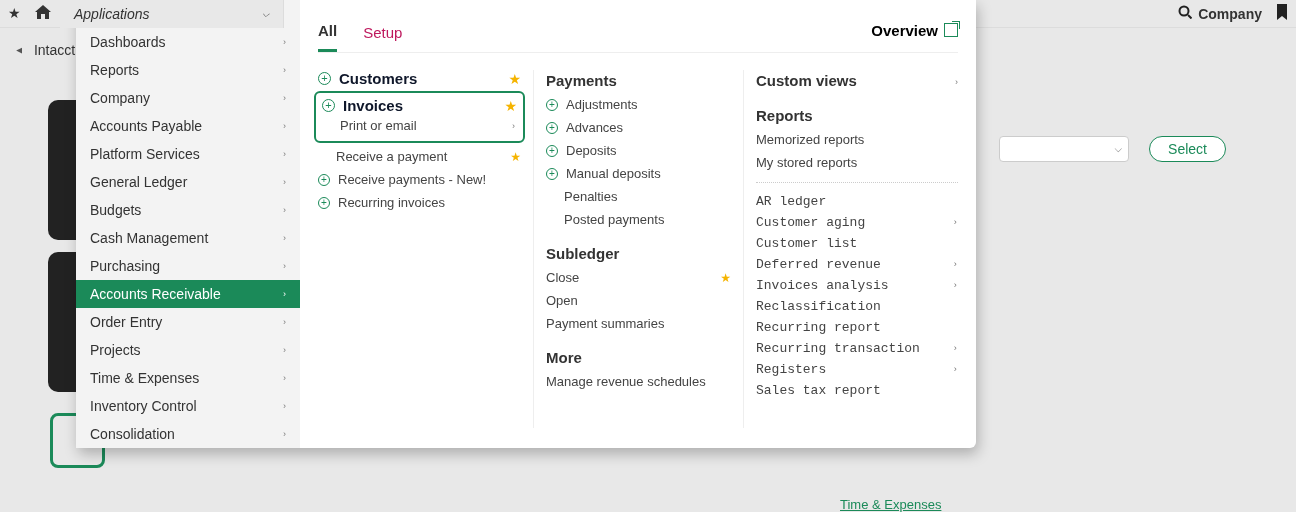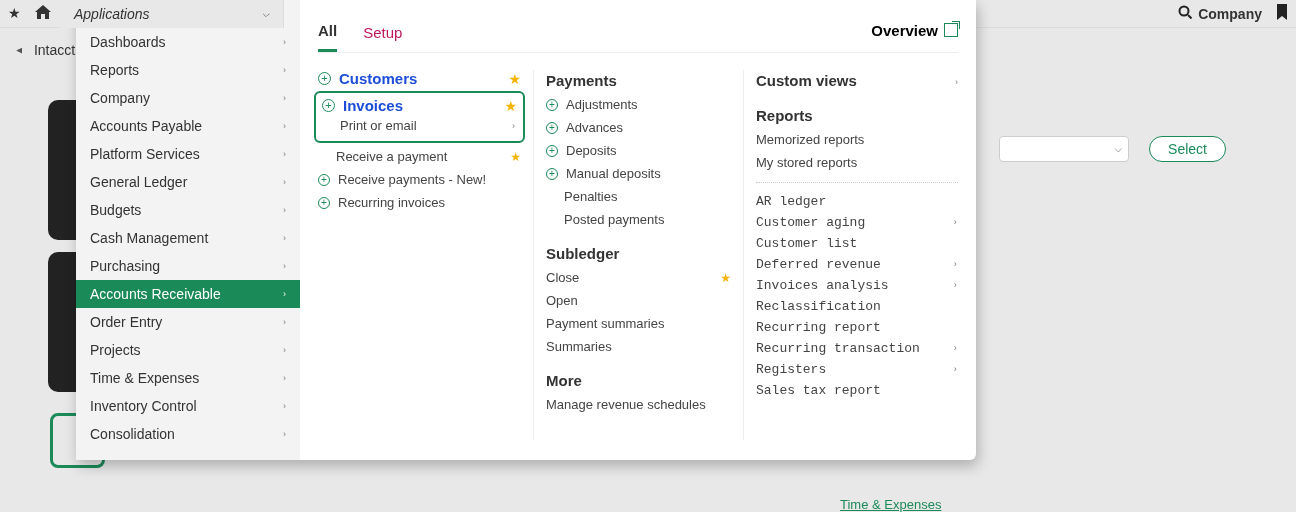--- a/index.html
+++ b/index.html
@@ -20,42 +20,42 @@
   .fake-select { width:130px; height:26px; border:1px solid #ccc; border-radius:4px; background:#fff; display:flex; align-items:center; justify-content:flex-end; padding-right:6px; color:#888; font-size:10px;}
 
   .bg-link { position:absolute; color:#1b8a59; text-decoration:underline; font-size:13px; }
 
   
   .mega { position:absolute; top:0; left:76px; width:900px; background:#fff; border-radius:0 0 6px 6px; box-shadow: 2px 6px 14px rgba(0,0,0,0.25); display:flex; z-index:50; }
   
   .menu-trigger { position:absolute; top:0; left:60px; width:224px; height:28px; background:#e8e8e8; display:flex; align-items:center; padding:0 14px; font-size:14px; color:#333; z-index:60; border-right:1px solid #dcdcdc;font-style:italic;}
   .menu-trigger .chev { margin-left:auto; font-size:9px; color:#555;}
 
-  .side { width:224px; background:#f3f3f3; padding-top:28px; padding-bottom:12px;}
+  .side { width:224px; background:#f3f3f3; padding-top:28px; }
   .side-item { display:flex; align-items:center; padding: 6px 14px; font-size:14px; color:#333; cursor:pointer; position:relative;}
   .side-item .arr { margin-left:auto; font-size:9px; color:#777; }
   .side-item.active { background:#1b8a59; color:#fff; }
   .side-item.active .arr { color:#fff; }
 
   .panel { flex:1; padding:16px 18px 20px 18px; display:flex; flex-direction:column; }
   .panel-head { display:flex; align-items:center; gap:26px; border-bottom:1px solid #eee; margin-bottom:17px; }
   .tab { padding: 6px 0 10px 0; font-size:15px; color:#be185d; cursor:pointer; }
   .tab.active { color:#333; font-weight:600; border-bottom: 3px solid #1b8a59; }
   .overview-link { margin-left:auto; color:#000000; font-weight:600; display:flex; align-items:center; gap:6px; font-size:15px; padding-bottom:8px;}
   .ext-icon { width:14px; height:14px; border:1.5px solid #1b8a59; position:relative; }
   .ext-icon::after { content:""; position:absolute; width:7px; height:7px; border-top:1.5px solid #1b8a59; border-right:1.5px solid #1b8a59; top:-3px; right:-3px; }
 
   .cols { display:flex; gap:0; flex:1; }
   .col { padding: 0 12px; }
   .col + .col { border-left:1px solid #eee; }
   .col1 { width:215px; padding-left:0; }
   .col2 { width:210px; }
   .col3 { flex:1; padding-right:0; }
 
-  .sec-title { font-weight:700; font-size:15px; color:#1d4ed8; margin: 2px 0 6px 0; }
+  .sec-title { font-weight:700; font-size:15px; color:#0f172a; margin: 2px 0 6px 0; }
   .subhead { font-weight:700; font-size:15px; color:#333; margin: 14px 0 4px 0; }
   .subhead:first-child{ margin-top:2px;}
 
   .mitem { display:flex; align-items:center; padding:4px 0; font-size:13px; color:#444; cursor:pointer; position:relative;}
   .mitem .plus { width:12px; height:12px; border:1.5px solid #1b8a59; border-radius:50%; margin-right:8px; display:flex; align-items:center; justify-content:center; color:#1b8a59; font-size:10px; line-height:1; flex-shrink:0;}
   .mitem .star { margin-left:auto; color:#f5b400; font-size:12px; }
   .mitem .rarr { margin-left:auto; font-size:9px; color:#777; }
   .indent { padding-left:18px; }
 
   .headrow { display:flex; align-items:center; }
@@ -269,23 +269,20 @@
         <div class="mitem">
             <span>Close</span>
             <span class="star">★</span>
           </div>
         <div class="mitem">
             <span>Open</span>
           </div>
         <div class="mitem">
             <span>Payment summaries</span>
           </div>
-        <div class="mitem">
-            <span>Summaries</span>
-          </div>
 
         <div class="subhead">More</div>
         <div class="mitem">
             <span>Manage revenue schedules</span>
           </div>
       </div>
 
       <div class="col col3">
         <div class="cv-head">
           <div class="subhead" style="margin-top:2px;">Custom views</div>

